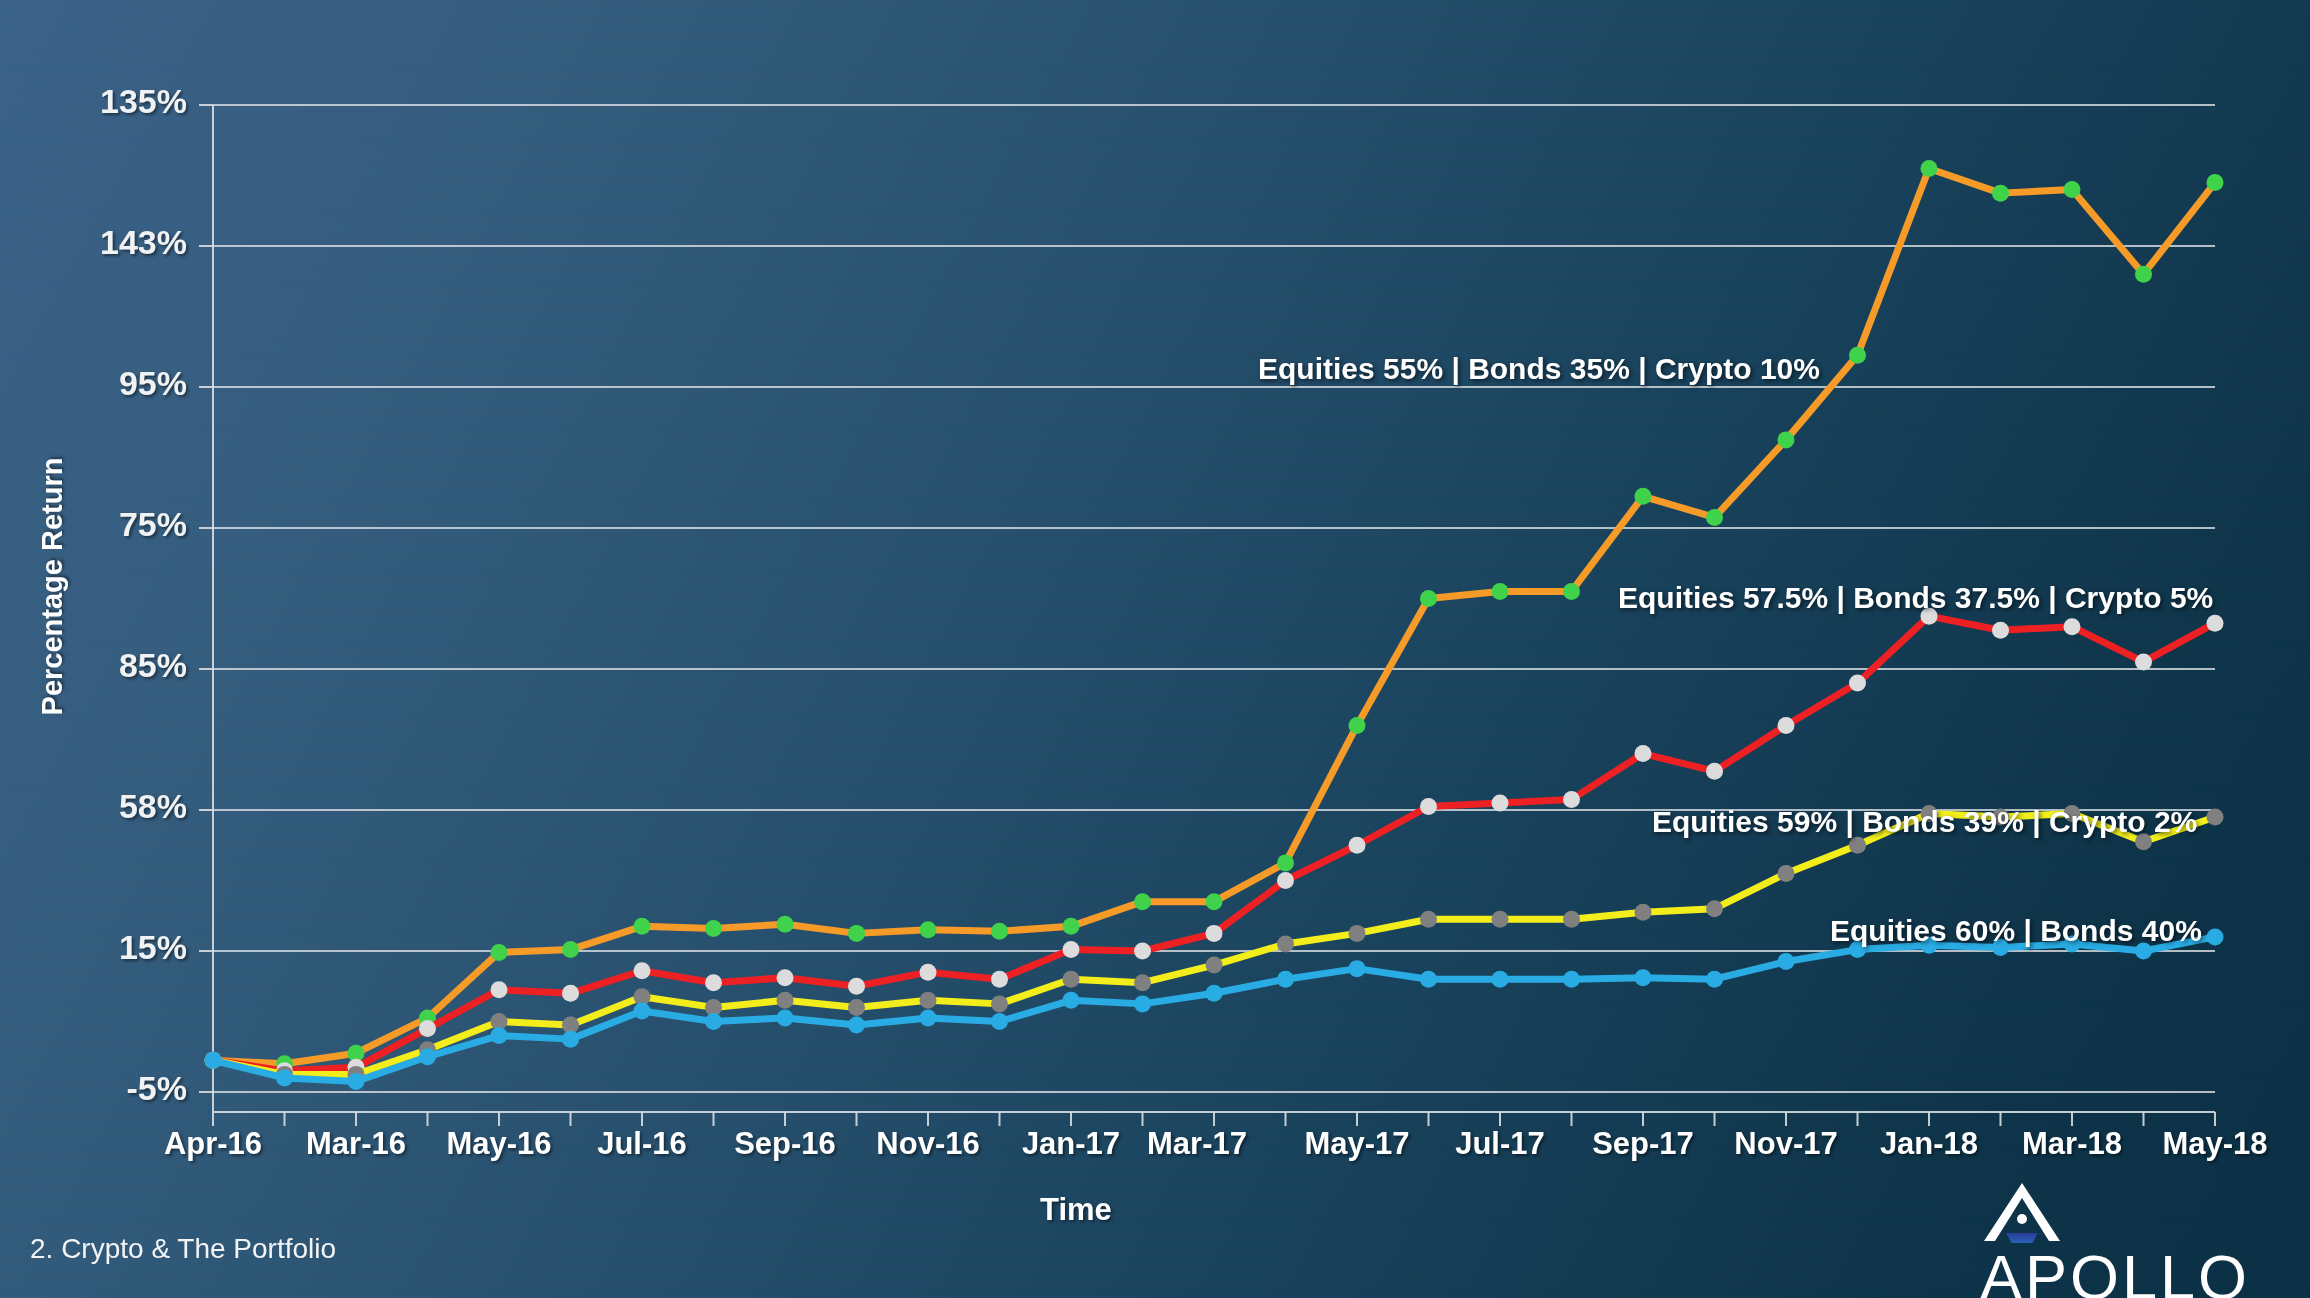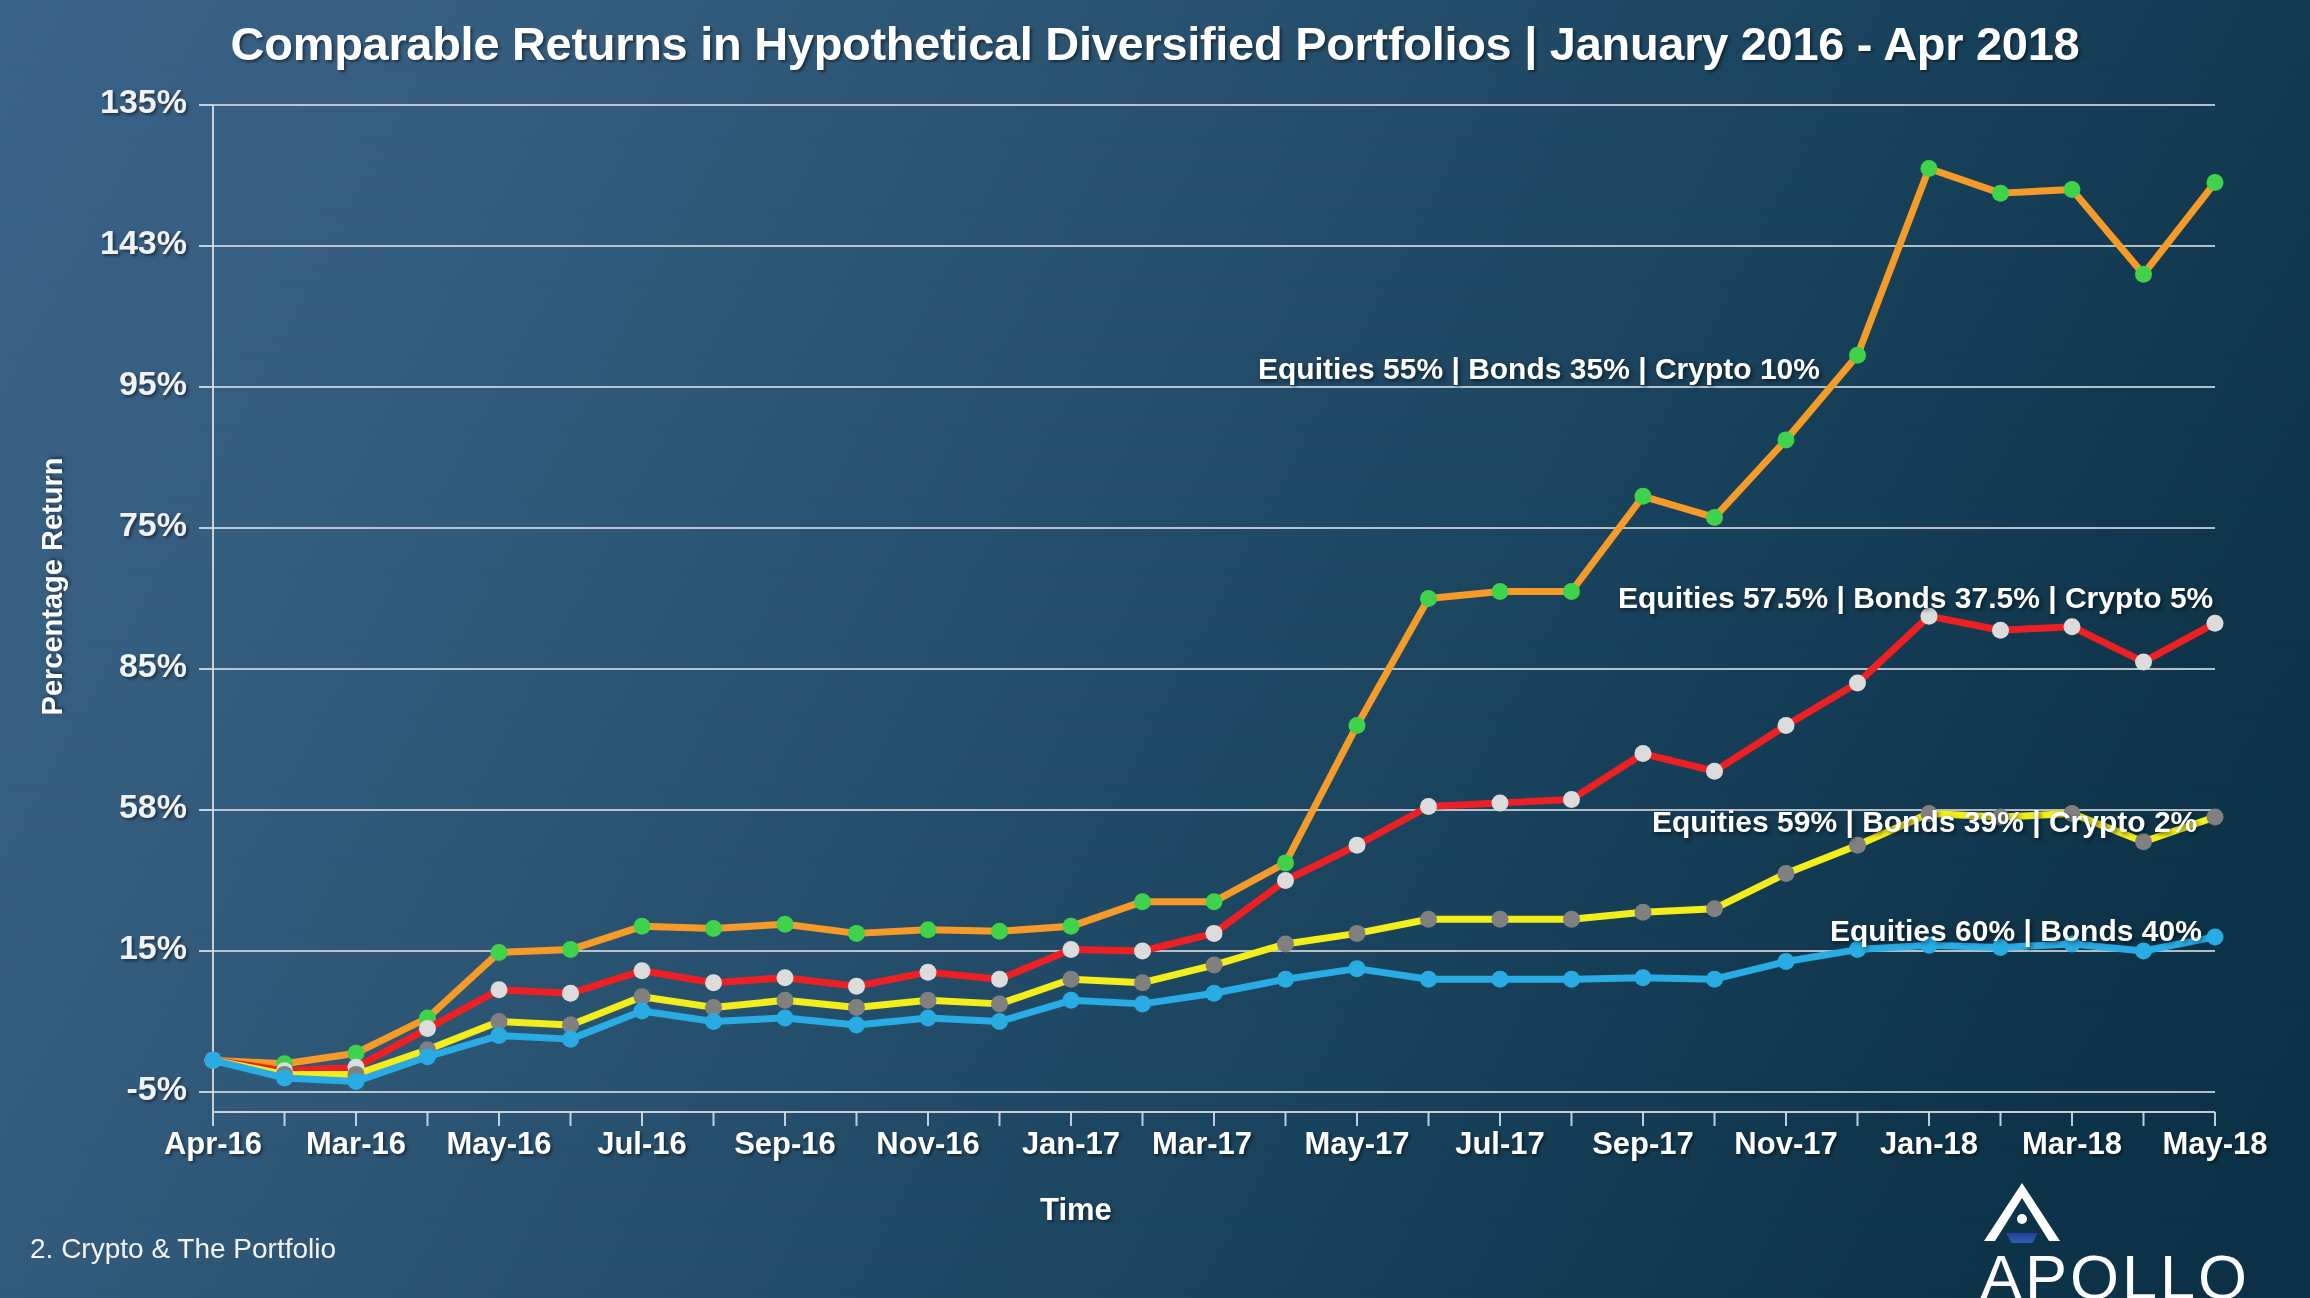--- a/index.html
+++ b/index.html
@@ -117,21 +117,20 @@
     line-height: 66px;
     font-family: "Liberation Sans", sans-serif;
   }
   svg#plot { position: absolute; left: 0; top: 0; z-index: 4; }
 </style>
 </head>
 <body>
 
 <div id="slide">
 
-  <h1 id="title">Comparable Returns in Hypothetical Diversified Portfolios | January 2016 - Apr 2018</h1>
 
   <div id="ylabel">Percentage Return</div>
   <div id="xlabel">Time</div>
 
   <div id="ytick-layer">
       <div class="ytick" style="left: 17px; top: 1069px;">-5%</div>
       <div class="ytick" style="left: 17px; top: 928px;">15%</div>
       <div class="ytick" style="left: 17px; top: 787px;">58%</div>
       <div class="ytick" style="left: 17px; top: 646px;">85%</div>
       <div class="ytick" style="left: 17px; top: 505px;">75%</div>
@@ -140,21 +139,21 @@
       <div class="ytick" style="left: 17px; top: 82px;">135%</div>
     </div>
   <div id="xtick-layer">
       <div class="xtick" style="left: 118px;">Apr-16</div>
       <div class="xtick" style="left: 261px;">Mar-16</div>
       <div class="xtick" style="left: 404px;">May-16</div>
       <div class="xtick" style="left: 547px;">Jul-16</div>
       <div class="xtick" style="left: 690px;">Sep-16</div>
       <div class="xtick" style="left: 833px;">Nov-16</div>
       <div class="xtick" style="left: 976px;">Jan-17</div>
-      <div class="xtick" style="left: 1062px; text-align: right;">Mar-17</div>
+      <div class="xtick" style="left: 1102px;">Mar-17</div>
       <div class="xtick" style="left: 1262px;">May-17</div>
       <div class="xtick" style="left: 1405px;">Jul-17</div>
       <div class="xtick" style="left: 1548px;">Sep-17</div>
       <div class="xtick" style="left: 1691px;">Nov-17</div>
       <div class="xtick" style="left: 1834px;">Jan-18</div>
       <div class="xtick" style="left: 1977px;">Mar-18</div>
       <div class="xtick" style="left: 2120px;">May-18</div>
     </div>
 
   <svg id="plot" width="2310" height="1298">

